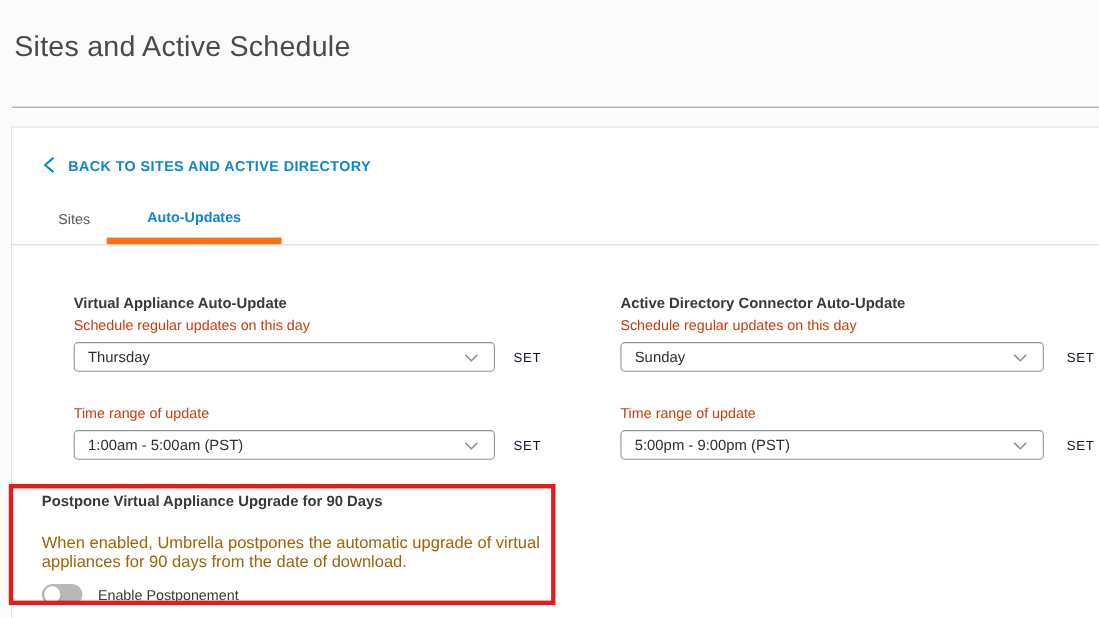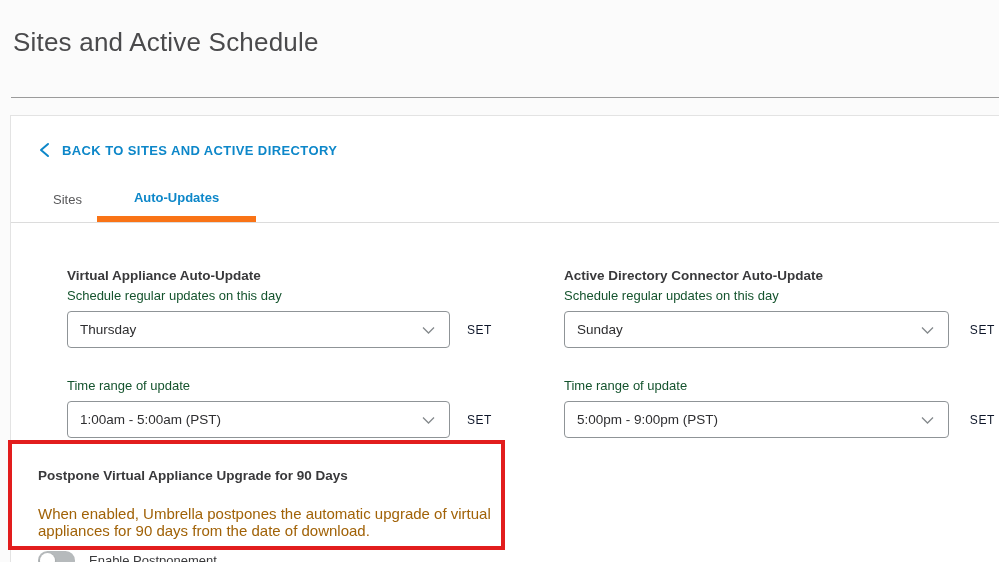--- a/index.html
+++ b/index.html
@@ -55,25 +55,25 @@
     border-bottom: 6px solid #f97316;
   }
 
   
   .content { padding: 45px 0 0 27px; }
   .cols { display: flex; }
   .col { width: 434px; margin-left: 29px; }
   .col.right { margin-left: 66px; width: 440px; }
 
   .field-title { font-size: 13.5px; font-weight: bold; color: #39393b; }
-  .field-sub { font-size: 13px; color: #14532d; margin-top: 5px; }
+  .field-sub { font-size: 13px; color: #c2410c; margin-top: 5px; }
 
   .select-row { display: flex; align-items: center; margin-top: 8px; }
   .select {
-    width: 383px; height: 37px;
+    width: 383px; height: 27px;
     border: 1px solid #8f9497; border-radius: 4px;
     background: #fff; cursor: pointer;
     display: flex; align-items: center; justify-content: space-between;
     padding: 0 12px; font-size: 13.5px; color: #2e2e30;
   }
   .col.right .select { width: 385px; }
   .set-btn {
     margin-left: auto; margin-right: 6px;
     color: #0f172a; font-size: 12px; font-weight: normal;
     letter-spacing: 0.6px; cursor: pointer; text-align: right;

